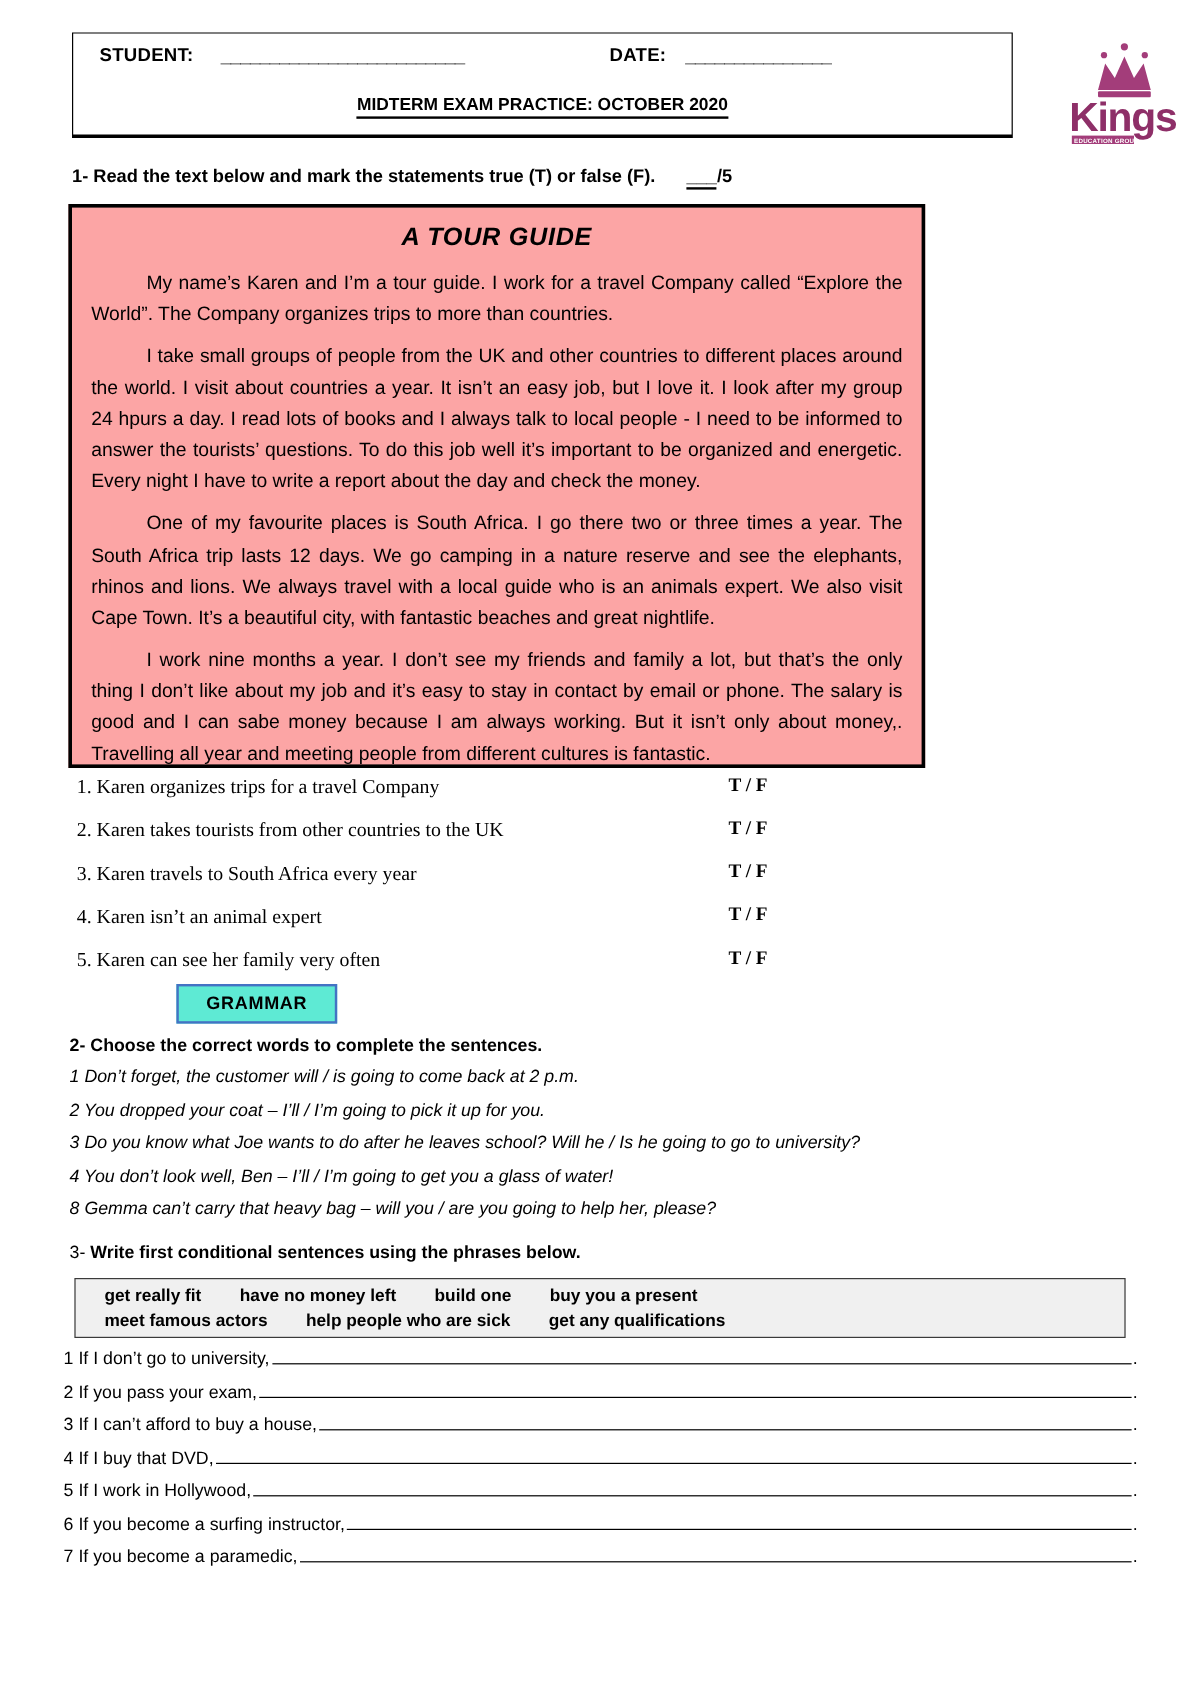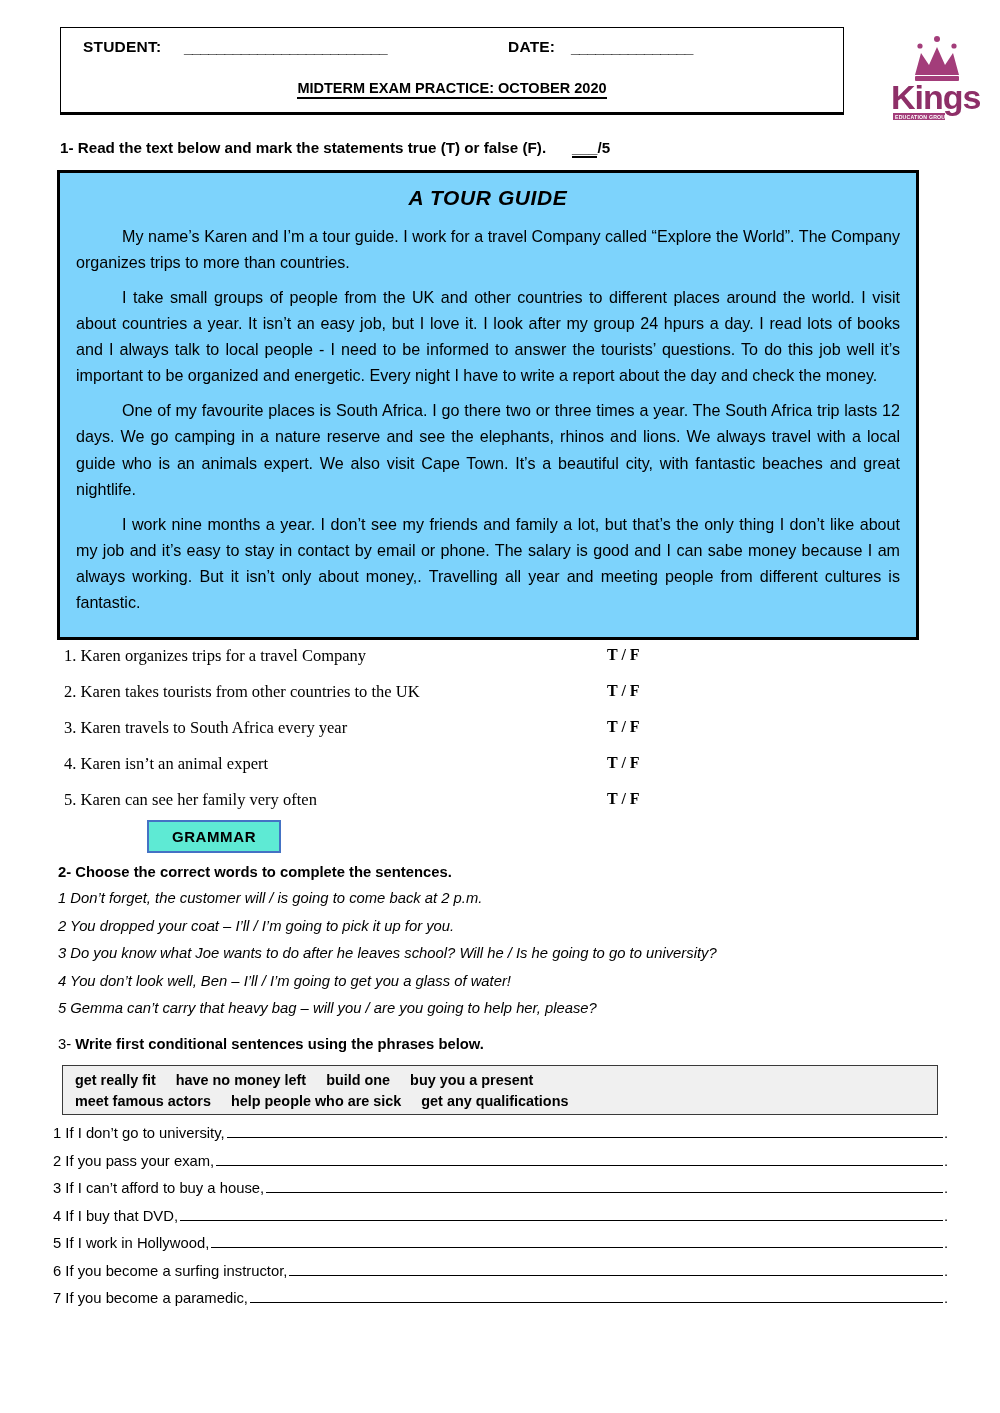--- a/index.html
+++ b/index.html
@@ -113,25 +113,25 @@
     display: inline-block;
     margin-left: 26px;
   }
   .instr1 .score u { text-decoration: none; border-bottom: 2px solid #000; text-align: right; }
 
   
   .reading-box {
     position: absolute;
     left: 57px;
     top: 170px;
-    width: 862px;
+    width: 714px;
     height: 470px;
     border: 3px solid #000;
     box-sizing: border-box;
-    background: #7dd3fc;
+    background: #fca5a5;
     padding: 10px 16px 0 16px;
   }
   .reading-title {
     text-align: center;
     font-size: 21px;
     font-weight: bold;
     font-style: italic;
     letter-spacing: 0.6px;
     margin: 3px 0 13px 0;
   }
@@ -229,21 +229,21 @@
     box-sizing: border-box;
     background: #f0f0f0;
     padding: 6px 0 0 12px;
   }
   .wordbank-row {
     font-size: 14.4px;
     font-weight: bold;
     height: 21px;
     white-space: nowrap;
   }
-  .wordbank-row .w { display: inline-block; }
+  .wordbank-row .w { display: inline-block; margin-left: 12px; }
 
   
   .cond-list {
     position: absolute;
     left: 53px;
     top: 1125px;
     width: 895px;
   }
   .cond-row {
     position: relative;
@@ -333,21 +333,21 @@
   </div>
 
   <div class="grammar-badge">GRAMMAR</div>
 
   <div class="instr2">2- Choose the correct words to complete the sentences.</div>
   <div class="grammar-list">
     <div class="grammar-item">1 Don’t forget, the customer will / is going to come back at 2 p.m.</div>
     <div class="grammar-item">2 You dropped your coat – I’ll / I’m going to pick it up for you.</div>
     <div class="grammar-item">3 Do you know what Joe wants to do after he leaves school? Will he / Is he going to go to university?</div>
     <div class="grammar-item">4 You don’t look well, Ben – I’ll / I’m going to get you a glass of water!</div>
-    <div class="grammar-item">5 Gemma can’t carry that heavy bag – will you / are you going to help her, please?</div>
+    <div class="grammar-item">8 Gemma can’t carry that heavy bag – will you / are you going to help her, please?</div>
   </div>
 
   <div class="instr3">
     <span class="num">3- </span><span class="txt">Write first conditional sentences using the phrases below.</span>
   </div>
 
   <div class="wordbank">
     <div class="wordbank-row">
       <span class="w">get really fit</span>&nbsp;&nbsp;&nbsp;&nbsp;
       <span class="w">have no money left</span>&nbsp;&nbsp;&nbsp;&nbsp;

